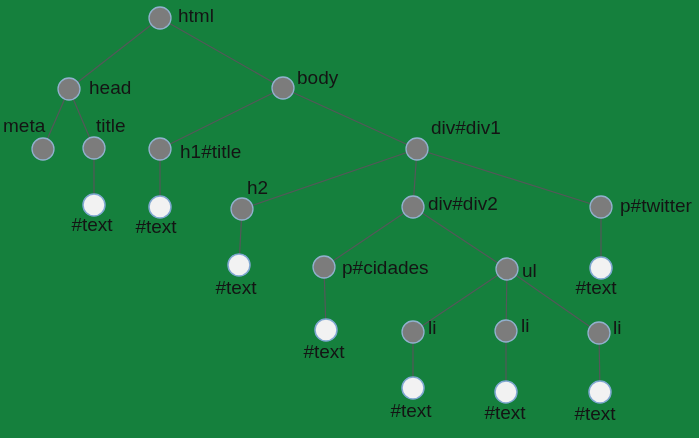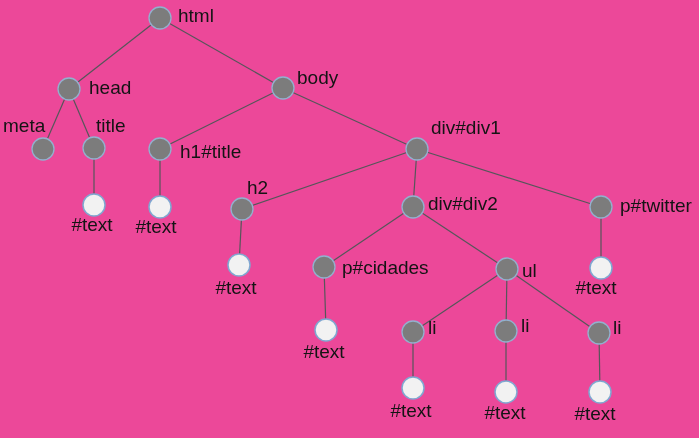--- a/index.html
+++ b/index.html
@@ -4,21 +4,21 @@
 <style>
   html, body {
     margin: 0;
     padding: 0;
     background: #ffffff;
   }
   .stage {
     position: relative;
     width: 699px;
     height: 438px;
-    background: #ec4899;
+    background: #15803d;
     overflow: hidden;
   }
   #tree-svg {
     display: block;
     width: 699px;
     height: 438px;
   }
   #tree-svg text {
     font-family: "Liberation Sans", sans-serif;
     font-size: 19px;

